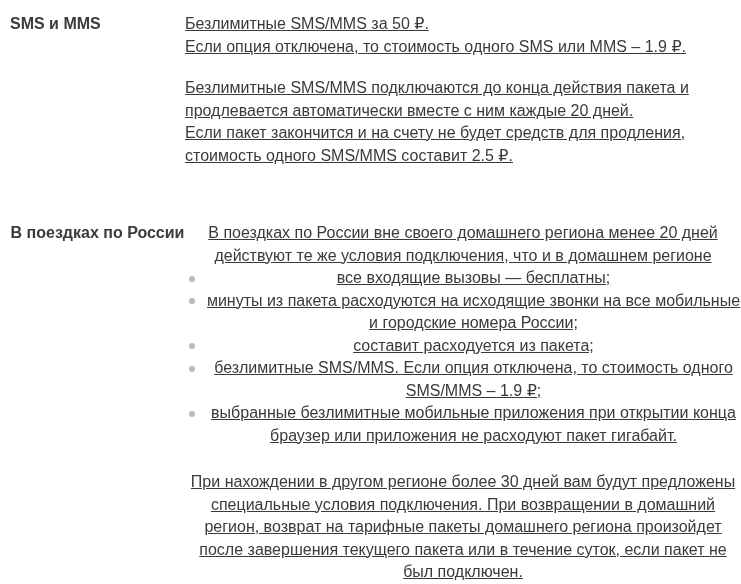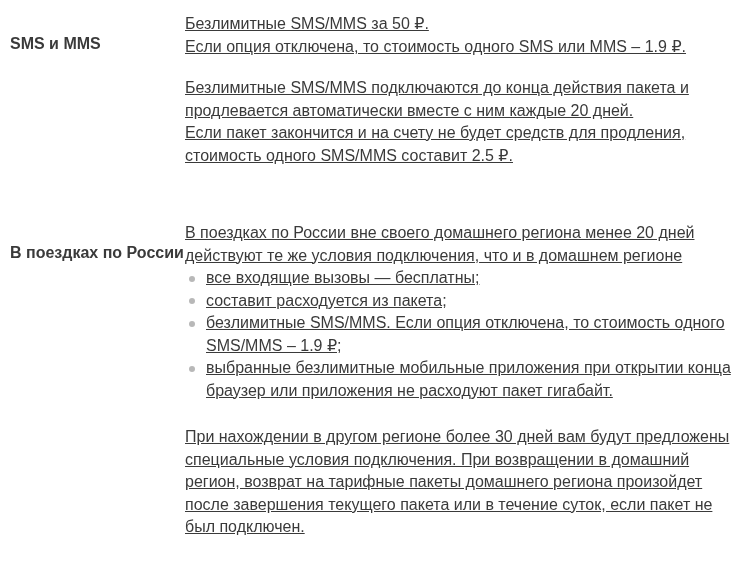--- a/index.html
+++ b/index.html
@@ -8,28 +8,27 @@
     width: 741px;
     height: 584px;
     background: #ffffff;
     color: #3a3a3a;
     font-family: "Liberation Sans", "DejaVu Sans", sans-serif;
     font-size: 16px;
     line-height: 22.5px;
     padding: 13px 0 0 10px;
   }
   .section { display: flex; align-items: flex-start; }
-  .section-travel { margin-top: 55px; }
+  .section-travel { margin-top: 55px; text-align: center; }
   .label-col {
     width: 175px;
     min-width: 175px;
     font-size: 16px;
     font-weight: 700;
     line-height: 22.5px;
-    margin-top: 20px;
   }
   .content-col { width: 556px; max-width: 556px; text-decoration: underline; }
   .block + .block { margin-top: 19px; }
   p { margin: 0; }
   ul.bullets { list-style: none; }
   .bullet-item { position: relative; padding-left: 21px; }
   .bullet-dot {
     position: absolute;
     left: 4px;
     top: 8.5px;
@@ -65,20 +64,24 @@
       <div class="block">
         <p>В поездках по России вне своего домашнего региона менее 20 дней действуют те же условия подключения, что и в домашнем регионе</p>
       </div>
       <ul class="bullets">
         <li class="bullet-item">
           <span class="bullet-dot"></span>
           <span>все входящие вызовы — бесплатны;</span>
         </li>
         <li class="bullet-item">
           <span class="bullet-dot"></span>
+          <span>минуты из пакета расходуются на исходящие звонки на все мобильные и&nbsp;городские номера России;</span>
+        </li>
+        <li class="bullet-item">
+          <span class="bullet-dot"></span>
           <span>составит расходуется из пакета;</span>
         </li>
         <li class="bullet-item">
           <span class="bullet-dot"></span>
           <span>безлимитные SMS/MMS. Если опция отключена, то стоимость одного SMS/MMS – 1.9&nbsp;₽;</span>
         </li>
         <li class="bullet-item">
           <span class="bullet-dot"></span>
           <span>выбранные безлимитные мобильные приложения при открытии конца браузер или приложения не расходуют пакет гигабайт.</span>
         </li>

